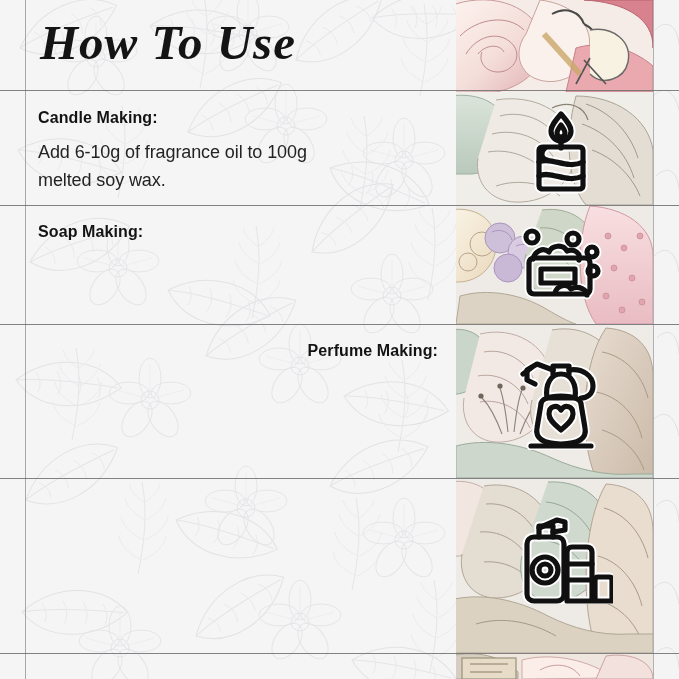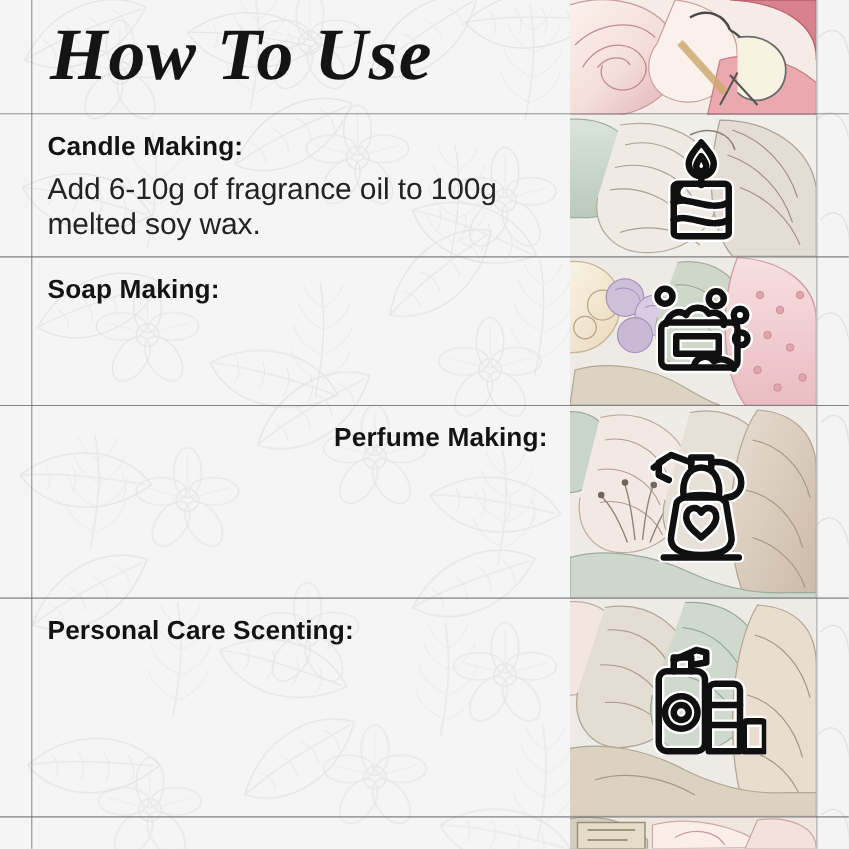--- a/index.html
+++ b/index.html
@@ -84,21 +84,21 @@
     width: 456px; height: 90px;
   }
   .title {
     position: absolute;
     left: 40px;
     top: 12px;
     margin: 0;
     font-family: "Liberation Serif", "DejaVu Serif", serif;
     font-style: italic;
     font-weight: 700;
-    font-size: 59px;
+    font-size: 49px;
     line-height: 62px;
     letter-spacing: 1px;
     color: #141414;
     white-space: nowrap;
   }
 
   
   .row {
     position: absolute;
     left: 0;
@@ -106,30 +106,30 @@
   }
   .row-text {
     position: absolute;
     left: 38px;
     width: 400px;
   }
   .row-heading {
     margin: 0 0 7px 0;
     font-family: "Liberation Sans", sans-serif;
     font-weight: 700;
-    font-size: 21px;
+    font-size: 16px;
     line-height: 26px;
     letter-spacing: .1px;
     color: #131313;
   }
   .row-body {
     margin: 0;
     font-family: "Liberation Sans", sans-serif;
     font-weight: 400;
-    font-size: 24px;
+    font-size: 18px;
     line-height: 28px;
     letter-spacing: -.1px;
     color: #232323;
     white-space: pre-line;
   }
 
   
   .row-icon {
     position: absolute;
     left: 509px;
@@ -523,21 +523,20 @@
           <path d="M60,12 C74,10 84,18 84,28 C84,36 78,40 72,40"></path>
           <path d="M52,52 C56,46 64,48 64,56 C64,63 56,68 52,72 C48,68 40,63 40,56 C40,48 48,46 52,52 Z"></path>
           <path d="M22,88 L82,88"></path>
         </g>
       </svg>
     </div>
   </div>
 
   <div class="row" style="top:478px;height:175px;">
     <div class="row-text" style="top:14px;">
-      <h2 class="row-heading">Personal Care Scenting:</h2>
     </div>
     <div class="row-icon" style="top:32px;">
       <svg width="104" height="94" viewBox="0 0 104 94" aria-hidden="true">
         <g class="icon-halo">
           <path d="M18,34 C18,30 21,27 25,27 L48,27 C52,27 55,30 55,34 L55,84 C55,88 52,91 48,91 L25,91 C21,91 18,88 18,84 Z"></path>
           <circle cx="36" cy="60" r="13"></circle>
           <circle cx="36" cy="60" r="6"></circle>
           <path d="M30,27 L30,16 L44,16 L44,27"></path>
           <path d="M30,18 L48,10 L56,12 L56,20 L44,22"></path>
           <path d="M58,42 C58,39 60,37 63,37 L78,37 C81,37 83,39 83,42 L83,91 L58,91 Z"></path>

